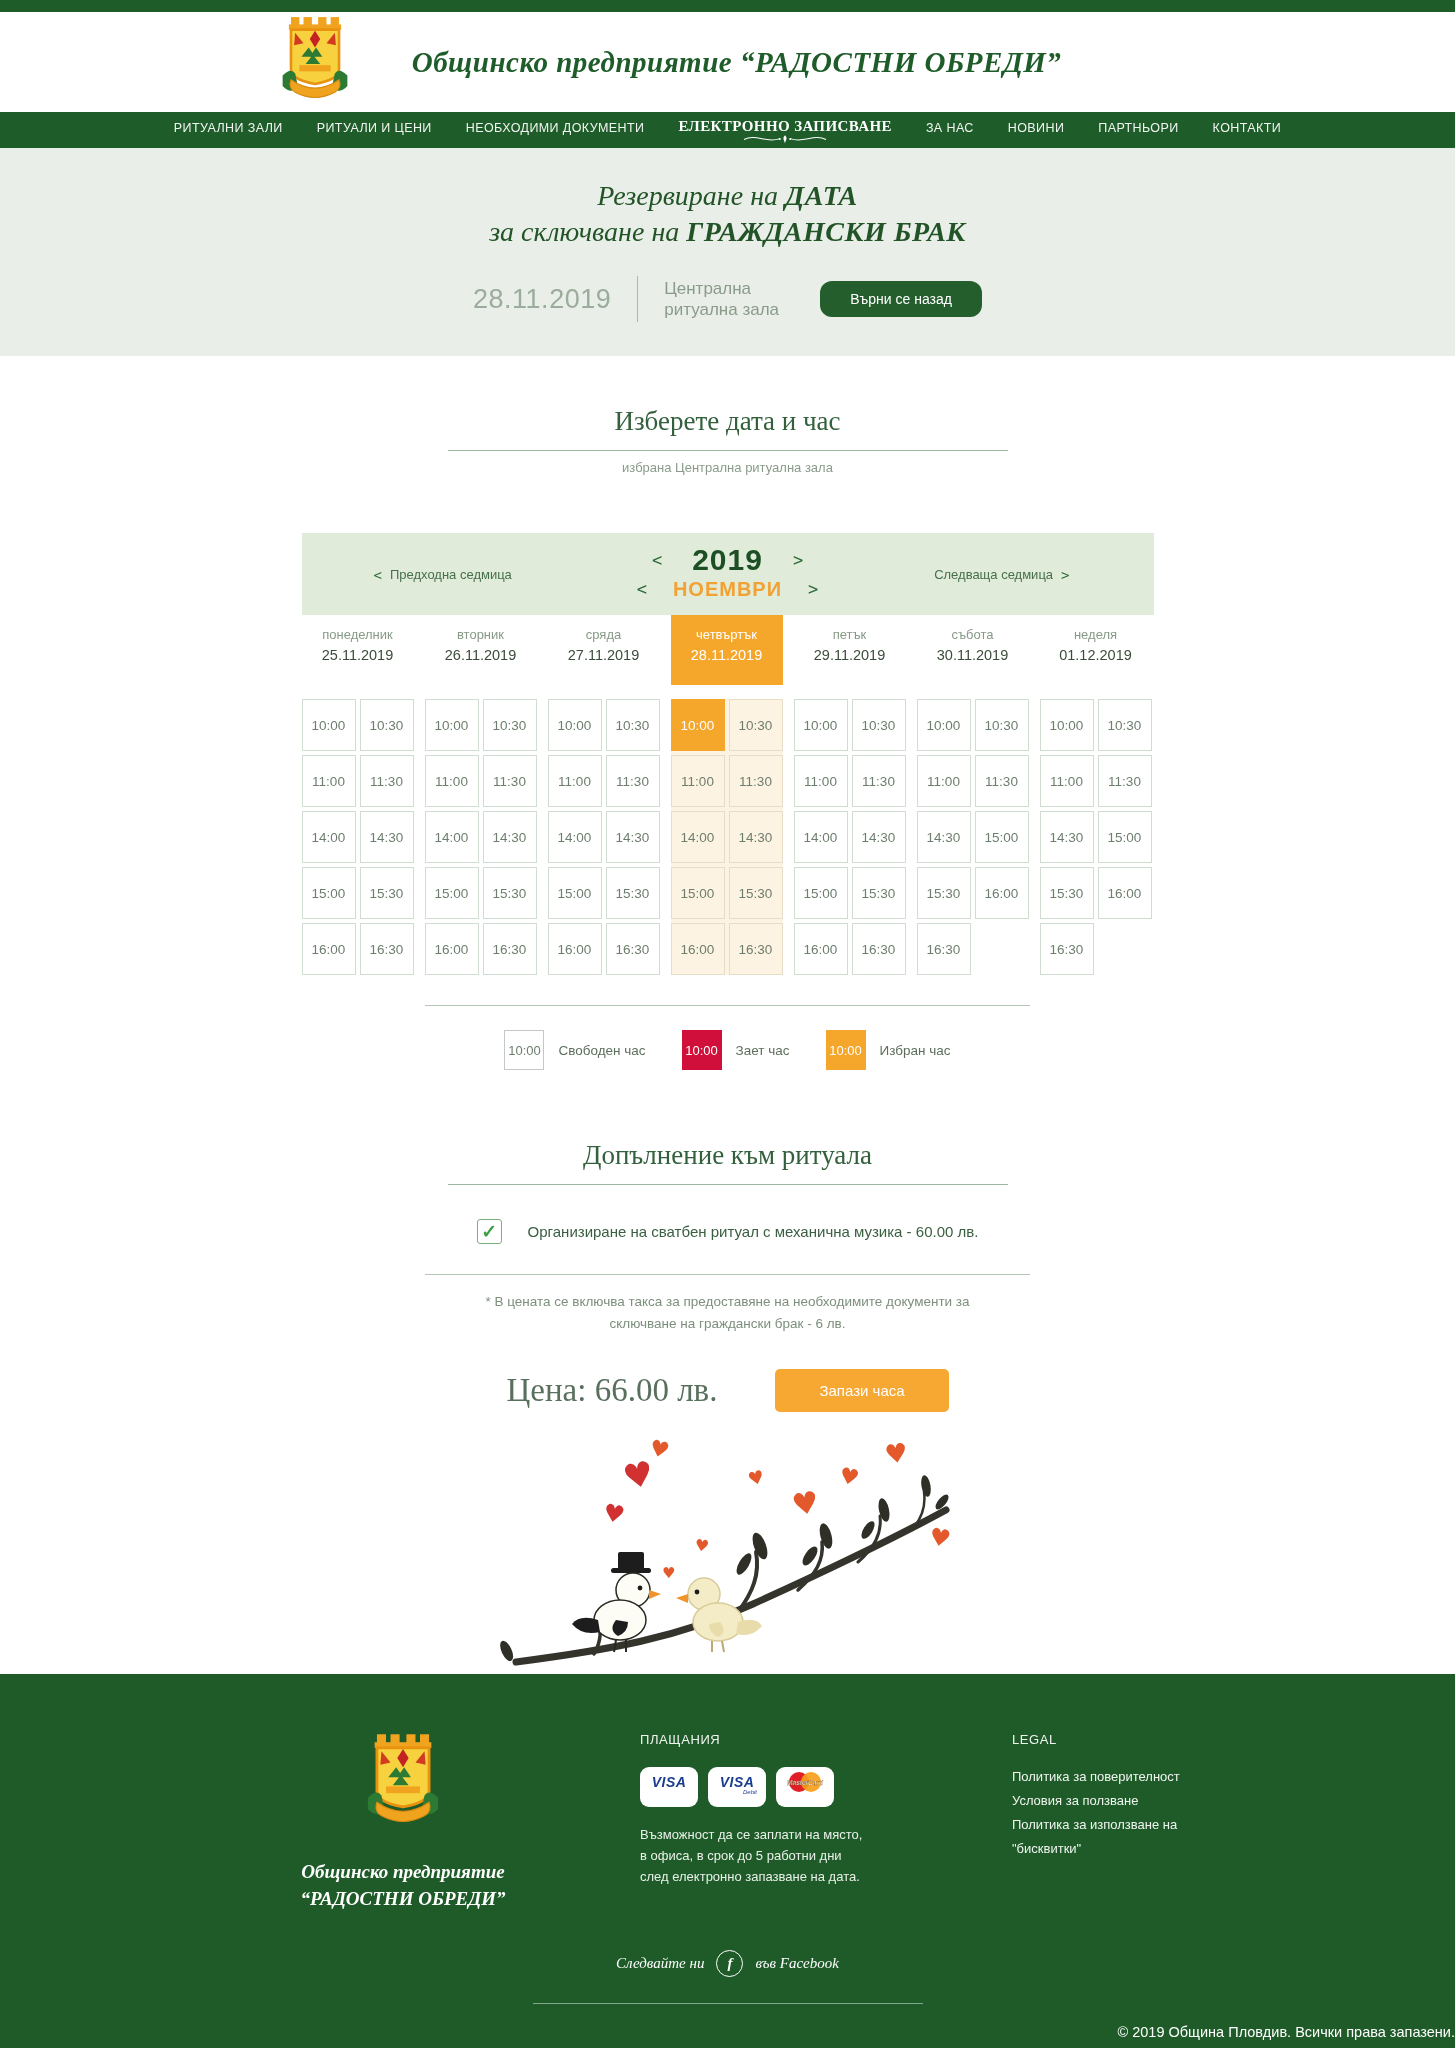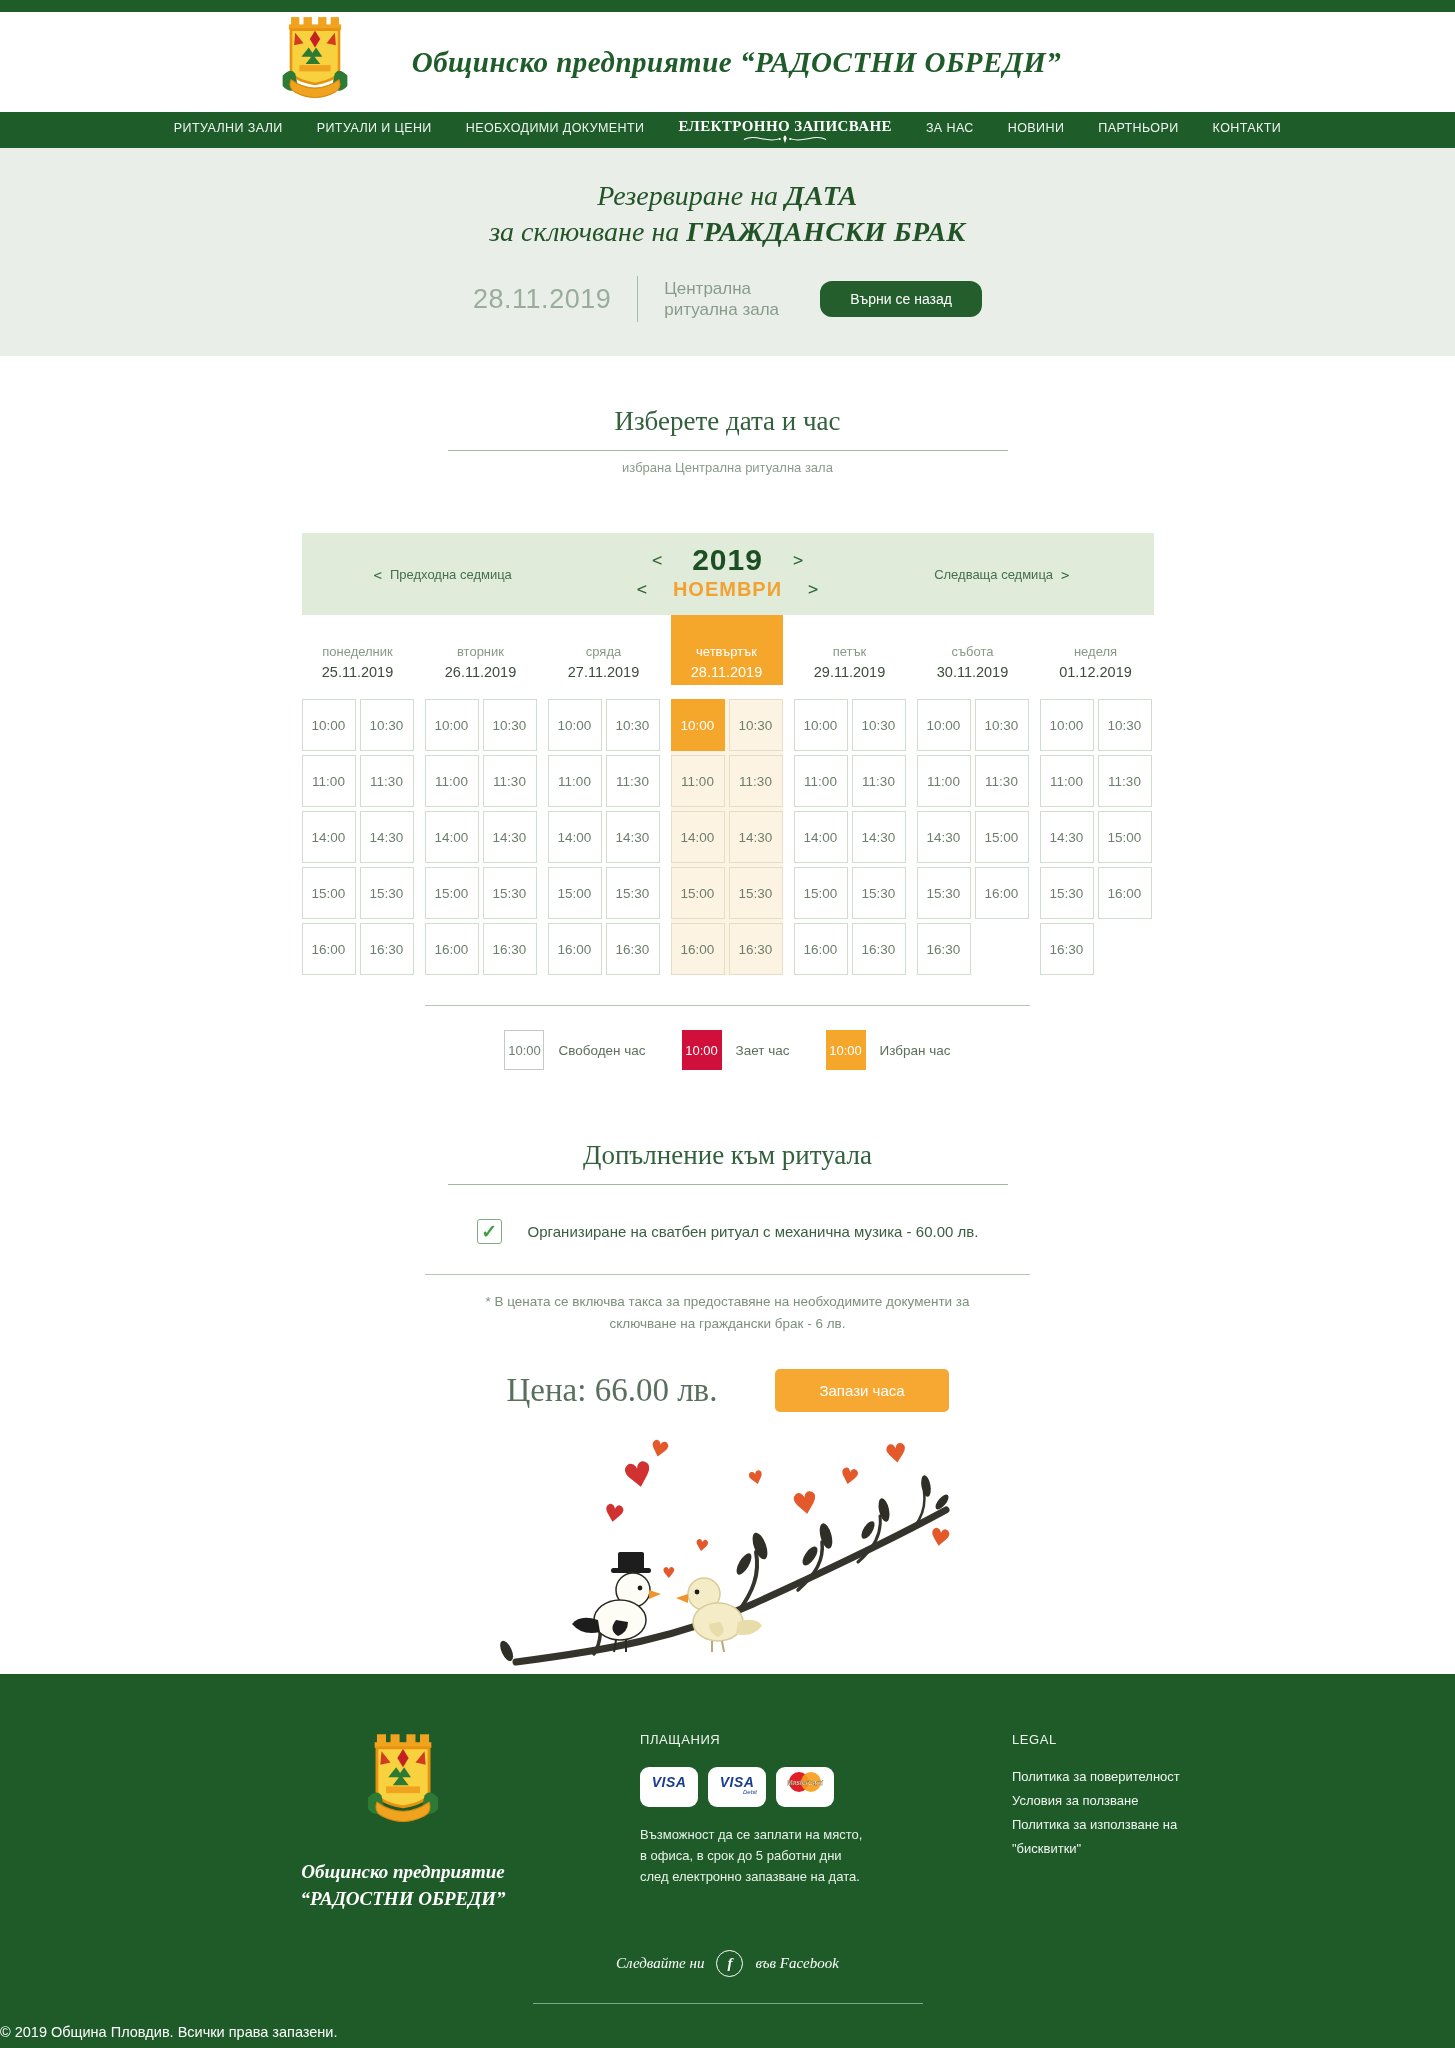--- a/index.html
+++ b/index.html
@@ -44,21 +44,21 @@
   .month-row { display:flex; align-items:center; justify-content:center; gap:26px; margin-top:1px; }
   .month-label { font-size:20px; font-weight:bold; color:#f2a232; letter-spacing:1px; }
   .chev { color:#2e6b36; font-size:17px; cursor:pointer; line-height:1; font-family:"DejaVu Sans Mono", monospace; }
   .week-link { position:absolute; top:50%; transform:translateY(-50%); font-size:13px; color:#46704c; cursor:pointer; display:flex; gap:8px; align-items:center; }
   .week-link .chev { font-size:14px; }
   .week-link.prev { left:72px; }
   .week-link.next { right:84px;text-align:right; }
 
   .calendar { width:852px; margin:0 auto; display:flex; gap:11px; }
   .day-col { width:112px; }
-  .day-head { height:70px; text-align:center; padding-top:29px; cursor:pointer; }
+  .day-head { height:70px; text-align:center; padding-top:12px; cursor:pointer; }
   .day-name { font-size:13px; color:#879a87; }
   .day-date { font-size:14.5px; font-weight:normal; color:#3a4c3a; margin-top:5px; }
   .day-col.sel .day-head { background:#f5a72c; }
   .day-col.sel .day-name, .day-col.sel .day-date { color:#fff; }
   .day-slots { margin-top:14px; display:flex; flex-direction:column; gap:4px; }
   .day-col.sel .day-slots { background:#fdf3e2; }
   .slot-row { display:flex; gap:4px; }
   .slot { width:54px; height:52px; background:#fff; border:1px solid #d2ddd2; display:flex; align-items:center; justify-content:center; font-size:13.5px; color:#6e7e6e; cursor:pointer; }
   .slot.hl { background:#fdf3e2; border-color:#e7ddc7; }
   .slot.picked { background:#f5a72c; border-color:#f5a72c; color:#fff; }
@@ -96,21 +96,21 @@
   .cards { margin-top:20px; display:flex; gap:10px; }
   .card-badge { width:58px; height:40px; background:#fff; border-radius:9px; display:flex; align-items:flex-start; justify-content:center; position:relative; }
   .pay-note { margin-top:17px; font-size:13px; line-height:21px; color:#e9f1e9; }
   .fcol-legal { width:215px; }
   .legal-links { margin-top:18px; }
   .legal-link { display:block; font-size:13px; line-height:24px; color:#f0f5f0; text-decoration:none; cursor:pointer; }
   .follow { margin-top:38px; display:flex; align-items:center; justify-content:center; gap:12px; }
   .follow-text { font-family:"Liberation Serif", serif; font-style:italic; font-size:15px; color:#fff; }
   .fb-circle { width:27px; height:27px; border:1.5px solid #fff; border-radius:50%; display:flex; align-items:center; justify-content:center; cursor:pointer; font-family:"Liberation Serif", serif; font-style:italic; font-weight:bold; font-size:15px; color:#fff; }
   .footer-divider { border:none; border-top:1px solid rgba(255,255,255,.45); width:390px; margin:26px auto 0; }
-  .copyright { margin-top:20px; text-align:left; font-size:14.5px; color:#fff; }
+  .copyright { margin-top:20px; text-align:right; font-size:14.5px; color:#fff; }
 </style>
 </head>
 <body>
 
 <div class="topstrip"></div>
 
 <div class="header">
   <svg width="82" height="94" viewBox="0 0 70 90">
     <g>
       <rect x="12" y="2" width="8" height="9" fill="#f0a31e"></rect>

